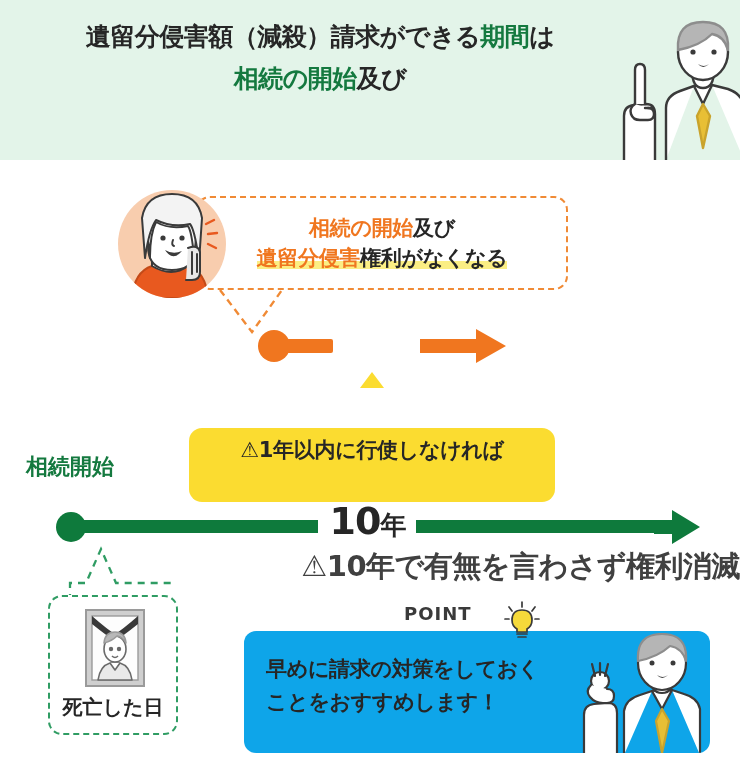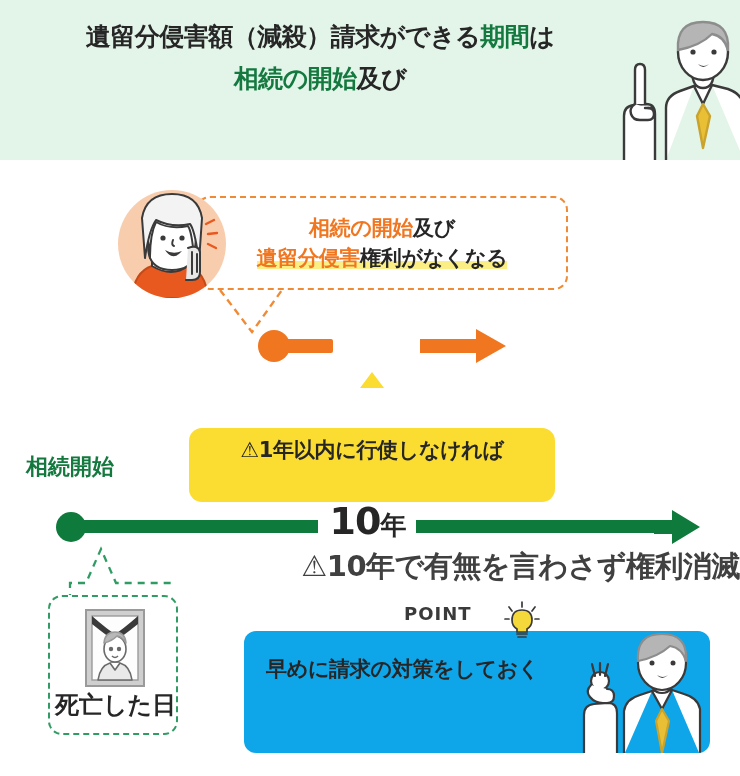--- a/index.html
+++ b/index.html
@@ -80,22 +80,22 @@
     position:absolute;left:0;top:547px;width:740px;text-align:right;
     font-size:29px;font-weight:bold;color:#404040;white-space:nowrap;letter-spacing:-0.5px;
   }
 
   
   .deathbox{
     position:absolute;left:48px;top:595px;width:130px;height:140px;
     border:2px dashed #2f9c63;border-radius:14px;background:#fff;box-sizing:border-box;
   }
   .death-label{
-    position:absolute;left:0;right:0;bottom:12px;text-align:right;
-    font-size:24px;font-weight:bold;color:#262626;white-space:nowrap;
+    position:absolute;left:0;right:0;bottom:12px;text-align:center;
+    font-size:20px;font-weight:bold;color:#262626;white-space:nowrap;
   }
   .portrait{position:absolute;left:35px;top:12px;width:60px;height:78px;}
 
   
   .pointbox{
     position:absolute;left:244px;top:631px;width:466px;height:122px;
     background:#0ea5e9;border-radius:12px;overflow:hidden;
   }
   .point-title{
     position:absolute;left:404px;top:603px;width:120px;text-align:left;
@@ -223,20 +223,21 @@
         <path d="M13 71 q2 -14 12 -17 l10 0 q10 3 12 17 Z" fill="#e9e9e9"></path>
         <path d="M25 54 l5 7 l5 -7" fill="#fff"></path>
       </g>
     </svg>
     <div class="death-label">死亡した日</div>
   </div>
 
   <div class="pointbox">
     <div class="ptext">
       <div class="pline">早めに請求の対策をしておく</div>
+      <div class="pline">ことをおすすめします！</div>
     </div>
     <svg class="doc-point" viewBox="0 0 128 122">
       <g fill="none" stroke="#3a3a3a" stroke-width="2.2" stroke-linecap="round" stroke-linejoin="round">
         <path d="M46 122 L46 78 Q48 66 62 62 L74 58" fill="#fff"></path>
         <path d="M122 122 L122 76 Q120 65 106 61 L94 57" fill="#fff"></path>
         <path d="M74 58 L84 76 L94 57 Z" fill="#fff"></path>
         <path d="M84 76 L78 88 L84 120 L91 88 Z" fill="#e8bf35" stroke="#c9a32c"></path>
         <path d="M72 42 q0 18 12 18 q12 0 12 -18" fill="#fff"></path>
         <ellipse cx="84" cy="30" rx="24" ry="27" fill="#fff"></ellipse>
         <path d="M60 28 q-2 -27 24 -27 q26 0 24 27 q-4 -13 -16 -15 q-12 11 -32 15 Z" fill="#b5b5b5" stroke="#8d8d8d"></path>

